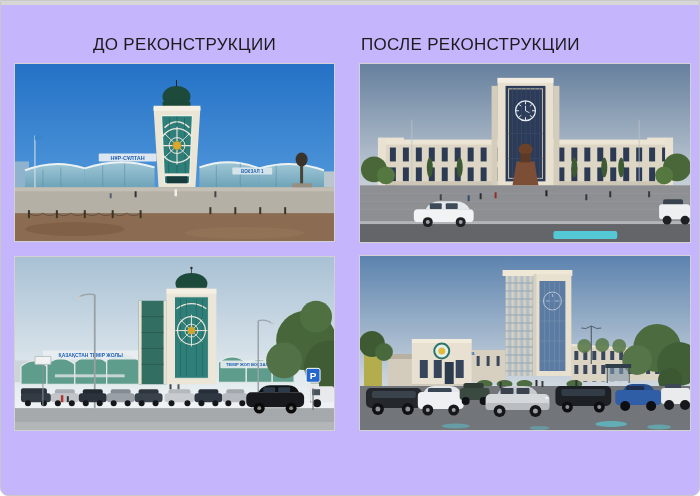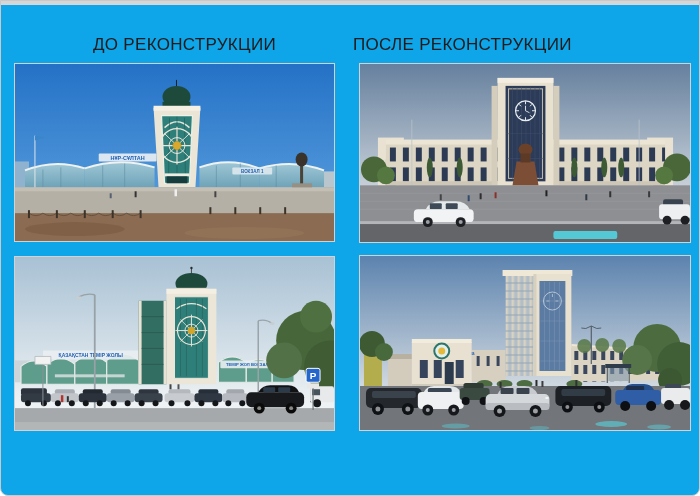--- a/index.html
+++ b/index.html
@@ -2,34 +2,34 @@
 <html><head>
 <meta charset="utf-8">
 <style>
   html,body { margin:0; padding:0; }
   body {
     width:700px; height:496px; position:relative; overflow:hidden;
     background:#ffffff;
     font-family:"Liberation Sans", sans-serif;
   }
   .sheet {
-    position:absolute; inset:0; background:#0ea5e9;
+    position:absolute; inset:0; background:#c4b5fd;
     border:1px solid #c9c9c9; border-radius:0 0 8px 8px;
     box-sizing:border-box;
   }
   .top-strip {
     position:absolute; top:0; left:0; right:0; height:4px;
     background:#d6d6d6;
   }
   .col-header {
     position:absolute; top:34px; font-size:17px; line-height:20px;
     color:#1b1b1b; letter-spacing:0.3px; white-space:nowrap; font-weight:normal;
   }
   #h-before { left:92px; }
-  #h-after  { left:352px;text-align:center; }
+  #h-after  { left:360px;text-align:center; }
   .photo {
     position:absolute; margin:0; box-sizing:border-box;
     border:1px solid #d2d2d2; overflow:hidden; background:#e8eef2;
   }
   #p-before-front { left:13px;  top:62px;  width:321px; height:179px; }
   #p-after-front  { left:358px; top:62px;  width:332px; height:180px; }
   #p-before-side  { left:13px;  top:255px; width:321px; height:175px; }
   #p-after-side   { left:358px; top:254px; width:332px; height:176px; }
   .photo svg { display:block; width:100%; height:100%; }
   svg text {

